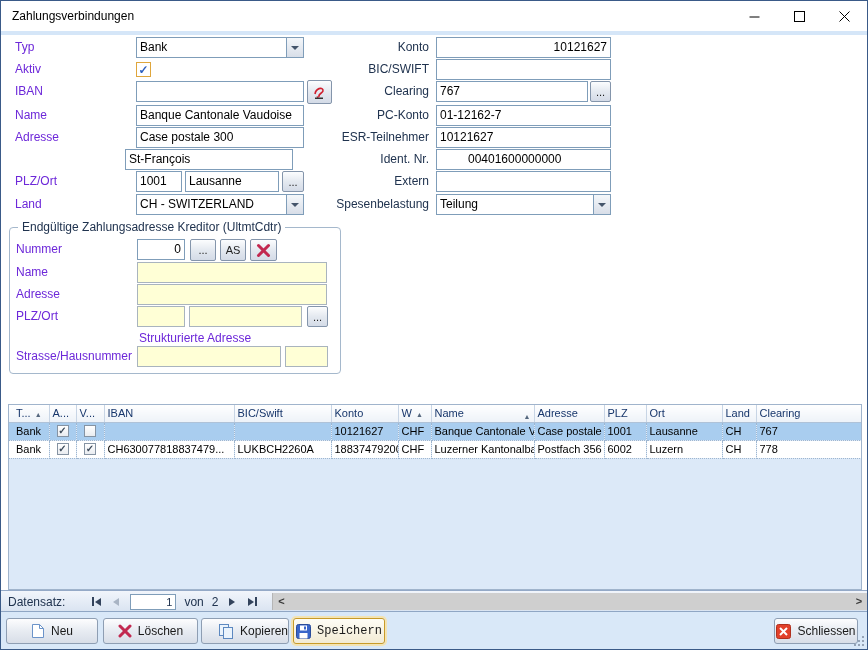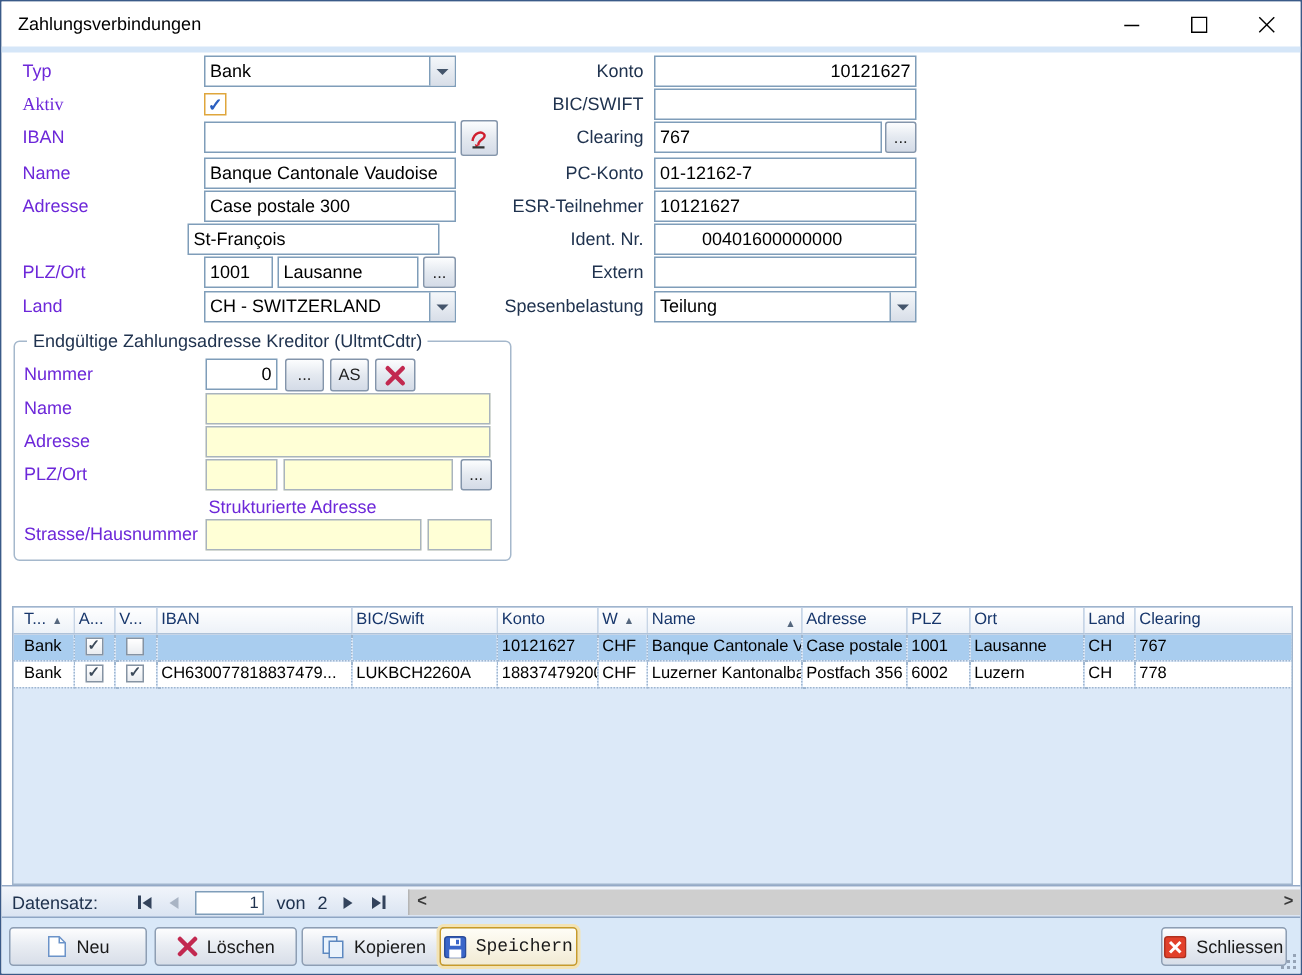--- a/index.html
+++ b/index.html
@@ -125,21 +125,21 @@
 
   <div class="client">
     <div class="topstrip"></div>
 
     <div class="lbl" style="left:14px;top:6px;">Typ</div>
     <div class="combo" style="left:135px;top:6px;width:168px;">
       <div class="combo-text">Bank</div>
       <div class="combo-btn"></div>
     </div>
 
-    <div class="lbl" style="left:14px;top:28px;font-family:Liberation Serif, serif;">Aktiv</div>
+    <div class="lbl" style="left:14px;top:28px;">Aktiv</div>
     <div class="checkbox checked" style="left:135px;top:31px;"></div>
 
     <div class="lbl" style="left:14px;top:50px;">IBAN</div>
     <div class="tb" style="left:135px;top:50px;width:168px;"></div>
     <div class="sbtn" style="left:306px;top:49px;width:25px;height:24px;">
       <svg width="15" height="15">
         <path d="M3,9 C4,3 10,2 11,5 C12,8 6,8 7,12" fill="none" stroke="#D01F2E" stroke-width="1.6"></path>
         <path d="M7,12 l-2.4,-1 l0.6,2.6 z" fill="#D01F2E"></path>
         <rect x="3" y="12.5" width="8" height="1.5" fill="#333"></rect>
       </svg>
@@ -333,21 +333,21 @@
         </svg>
         <span>Neu</span>
       </div>
       <div class="pbtn" style="left:102px;width:95px;">
         <svg width="14" height="14">
           <line x1="2" y1="2" x2="12" y2="12" stroke="#C22950" stroke-width="3" stroke-linecap="round"></line>
           <line x1="12" y1="2" x2="2" y2="12" stroke="#C22950" stroke-width="3" stroke-linecap="round"></line>
         </svg>
         <span>Löschen</span>
       </div>
-      <div class="pbtn" style="left:200px;width:96px;">
+      <div class="pbtn" style="left:200px;width:88px;justify-content:flex-end;">
         <svg width="16" height="16">
           <rect x="1.5" y="1.5" width="9" height="11" fill="#EAF3FC" stroke="#5C88C0"></rect>
           <rect x="5.5" y="4.5" width="9" height="11" fill="#EAF3FC" stroke="#5C88C0"></rect>
         </svg>
         <span>Kopieren</span>
       </div>
       <div class="pbtn focus" style="left:292px;width:92px;">
         <svg width="15" height="15">
           <rect x="0.5" y="0.5" width="14" height="14" rx="2" fill="#3A66C9" stroke="#2A4C9A"></rect>
           <rect x="4" y="1.5" width="7" height="5" fill="#FFFFFF"></rect>

